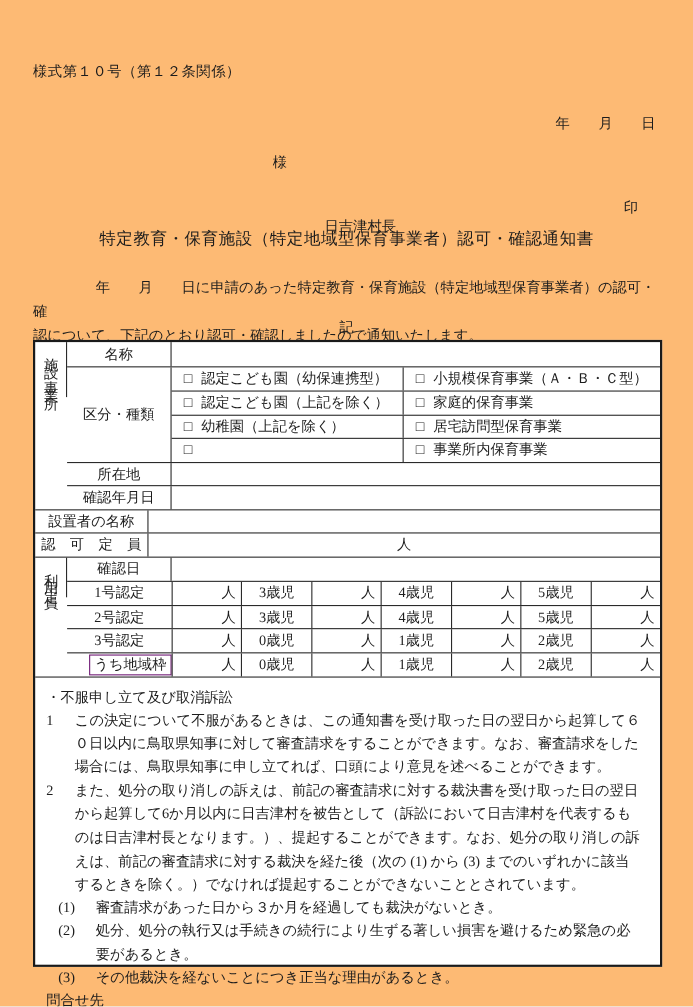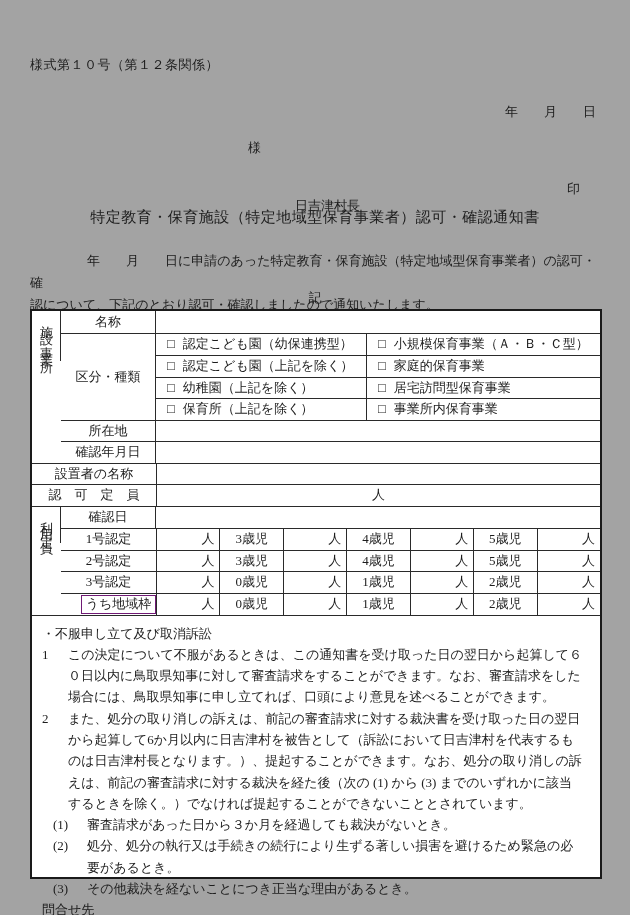--- a/index.html
+++ b/index.html
@@ -1,17 +1,17 @@
 <!DOCTYPE html>
 <html><head>
 <meta charset="utf-8">
 <style>
   html,body{margin:0;padding:0;background:#e8e8e8;}
   .page{
-    position:relative;width:630px;height:915px;background:#a3a3a3;margin:0 auto;
+    position:relative;width:630px;height:915px;background:#fdba74;margin:0 auto;
     font-family:"Liberation Serif","DejaVu Serif",serif;color:#1c1c1c;
     font-size:13px;overflow:hidden;
   }
   .abs{position:absolute;}
   .form-no{top:56px;left:30px;letter-spacing:0.5px;}
   .date-line{top:103px;left:30px;width:566px;text-align:right;}
   .addressee{top:139px;left:248px;}
   .issuer{top:197px;left:295px;text-align:center;}
   .seal{top:180px;left:567px;}
   .doc-title{top:208px;left:0;width:630px;text-align:center;font-size:15px;letter-spacing:0.5px;}
@@ -25,21 +25,21 @@
   .tbl > div + div{border-top:1px solid #2a2a2a;}
   .grp{display:flex;align-items:flex-start;}
   .vcell{
     width:29px;border-right:1px solid #2a2a2a;display:flex;align-items:center;justify-content:center;
     writing-mode:vertical-rl;text-orientation:upright;letter-spacing:7px;padding:4px 0;
   }
   .gbody{flex:1;display:flex;flex-direction:column;}
   .gbody > div + div{border-top:1px solid #2a2a2a;}
   .row{display:flex;align-items:stretch;min-height:21.5px;}
   .lbl{width:95px;border-right:1px solid #2a2a2a;display:flex;align-items:center;justify-content:center;}
-  .lbl.wide{width:125px;text-align:center;}
+  .lbl.wide{width:103px;text-align:center;}
   .val{flex:1;display:flex;align-items:center;}
   .val.center{justify-content:center;}
   .kb{flex:1;display:flex;flex-direction:column;}
   .kb > div + div{border-top:1px solid #2a2a2a;}
   .krow{display:flex;min-height:21.5px;}
   .kl{width:211px;border-right:1px solid #2a2a2a;display:flex;align-items:center;padding-left:11px;}
   .kr{flex:1;display:flex;align-items:center;padding-left:11px;}
   .cbx{margin-right:8px;font-size:13px;}
   .caprow{display:grid;grid-template-columns:95px repeat(7,1fr);min-height:21.5px;font-family:Liberation Serif, serif;}
   .caprow > div{border-left:1px solid #2a2a2a;display:flex;align-items:center;justify-content:center;}
@@ -114,21 +114,20 @@
                   <span>幼稚園（上記を除く）</span>
                 </div>
               <div class="kr">
                   <span class="cbx">□</span>
                   <span>居宅訪問型保育事業</span>
                 </div>
             </div>
             <div class="krow">
               <div class="kl">
                   <span class="cbx">□</span>
-                  <span>保育所（上記を除く）</span>
                 </div>
               <div class="kr">
                   <span class="cbx">□</span>
                   <span>事業所内保育事業</span>
                 </div>
             </div>
           </div>
         </div>
         <div class="row">
           <div class="lbl">所在地</div>

